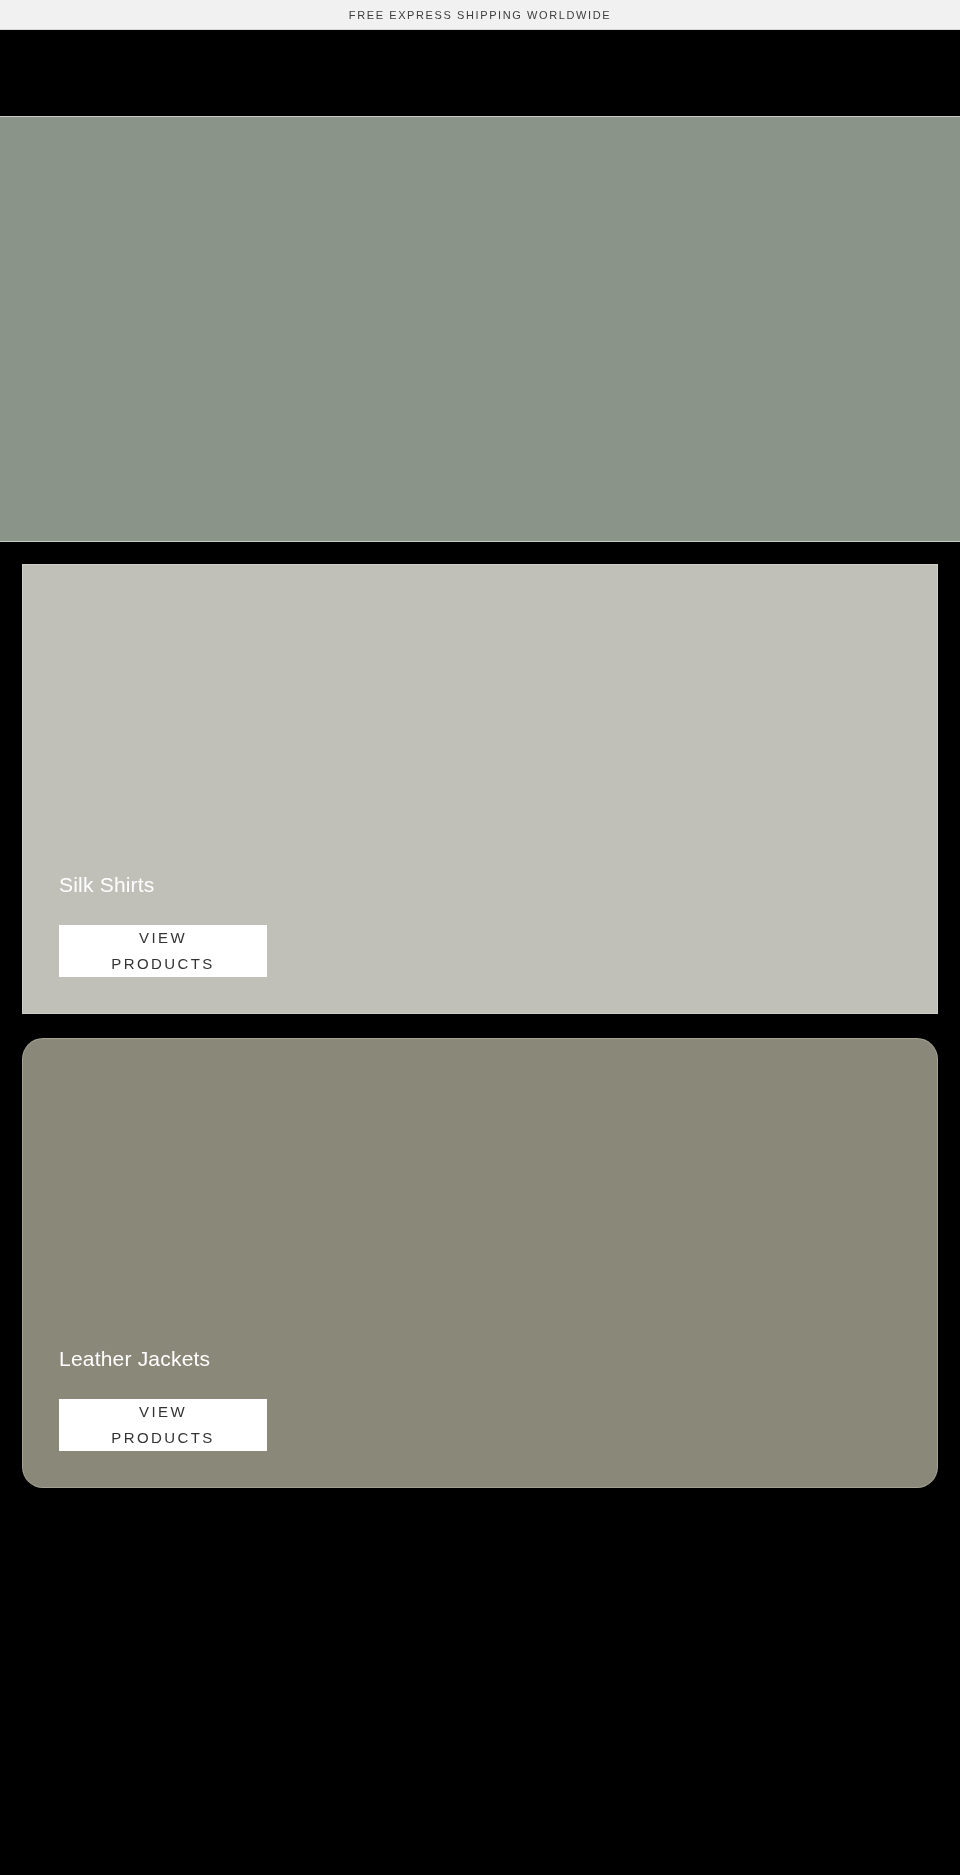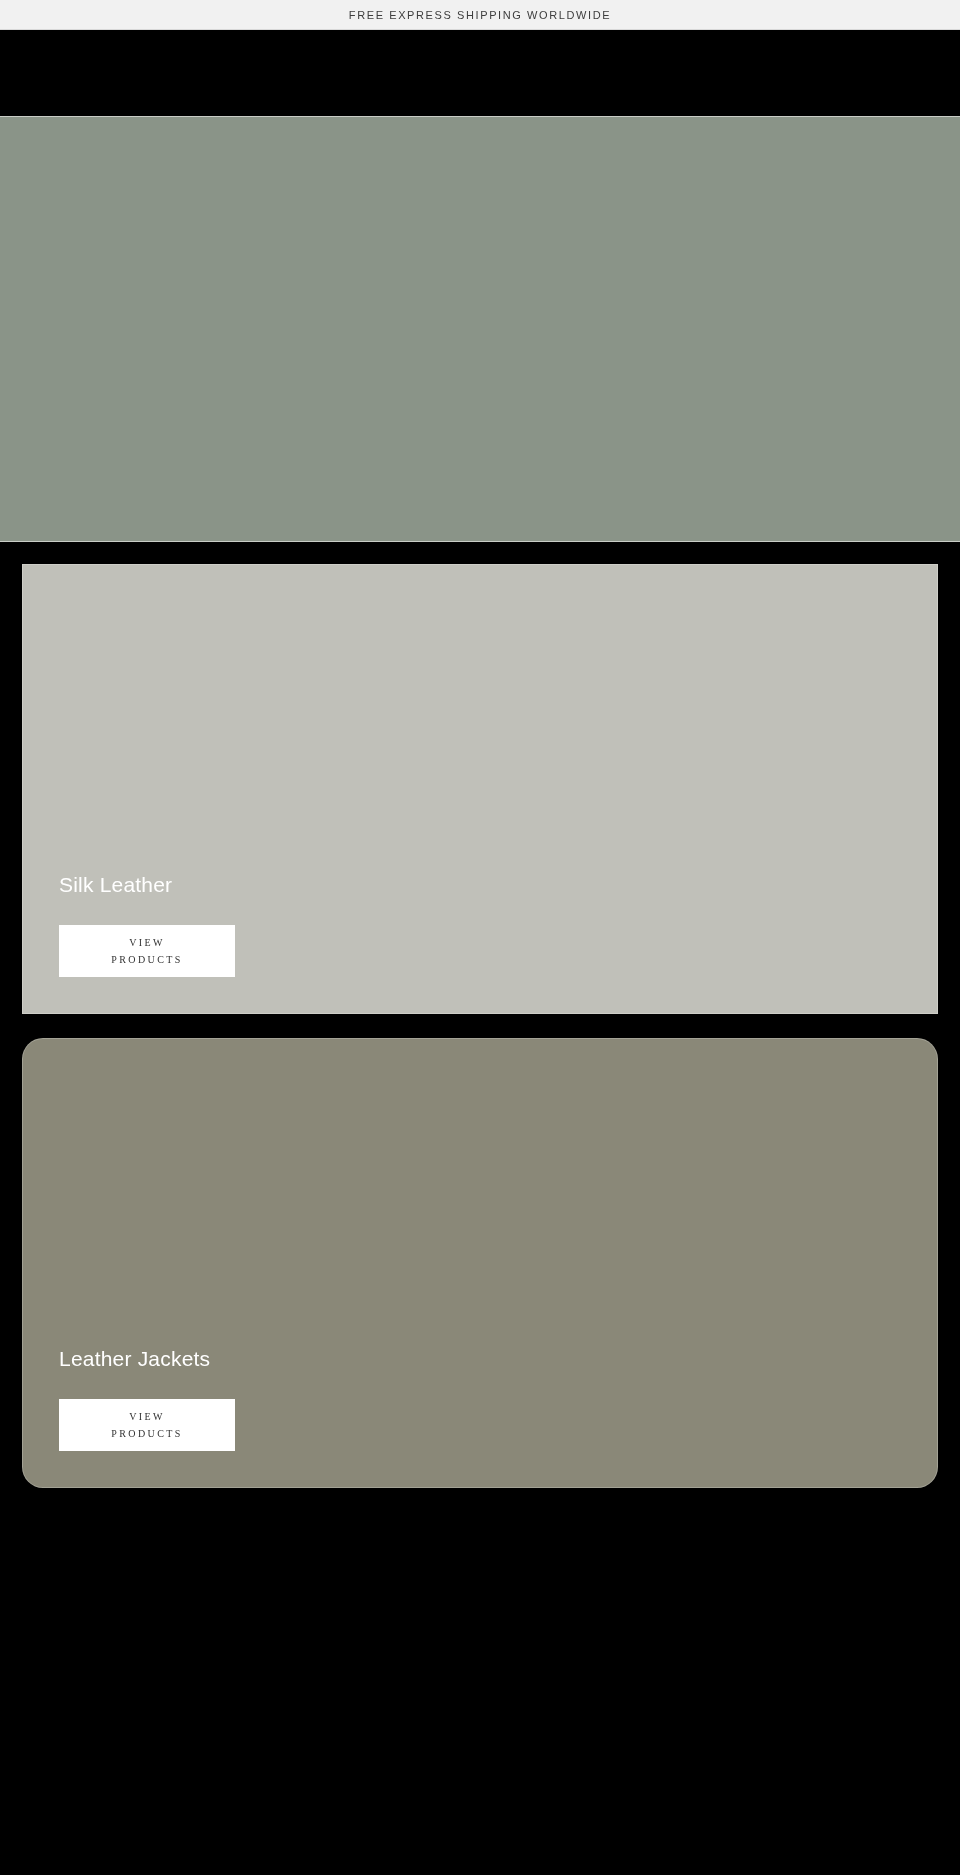--- a/index.html
+++ b/index.html
@@ -121,28 +121,28 @@
     letter-spacing: 0.2px;
     margin-bottom: 28px;
     font-family: "Liberation Sans", sans-serif;
   }
 
   .card-cta {
     display: inline-flex;
     align-items: center;
     justify-content: center;
     text-align: center;
-    width: 176px;
+    width: 208px;
     height: 52px;
     background: #ffffff;
     color: #333333;
-    font-size: 10px;
+    font-size: 15px;
     letter-spacing: 2.4px;
     text-transform: uppercase;
-    font-family: Liberation Serif, serif;
+    font-family: Liberation Sans, sans-serif;
     border: none;
     cursor: pointer;
     padding: 4px 18px;
     line-height: 1.75;
     word-spacing: 100px;
   }
 
   
   .site-footer {
     width: 960px;
@@ -179,21 +179,21 @@
       <div class="hero-sub"></div>
       <div class="hero-cta"></div>
     </div>
   </div>
 
   <div class="collections">
 
     <div class="collection-card card-silk">
       <div class="card-media"></div>
       <div class="card-body">
-        <div class="card-title">Silk Leather</div>
+        <div class="card-title">Silk Shirts</div>
         <button class="card-cta">VIEW PRODUCTS</button>
       </div>
     </div>
 
     <div class="collection-card card-leather">
       <div class="card-media"></div>
       <div class="card-body">
         <div class="card-title">Leather Jackets</div>
         <button class="card-cta">VIEW PRODUCTS</button>
       </div>

